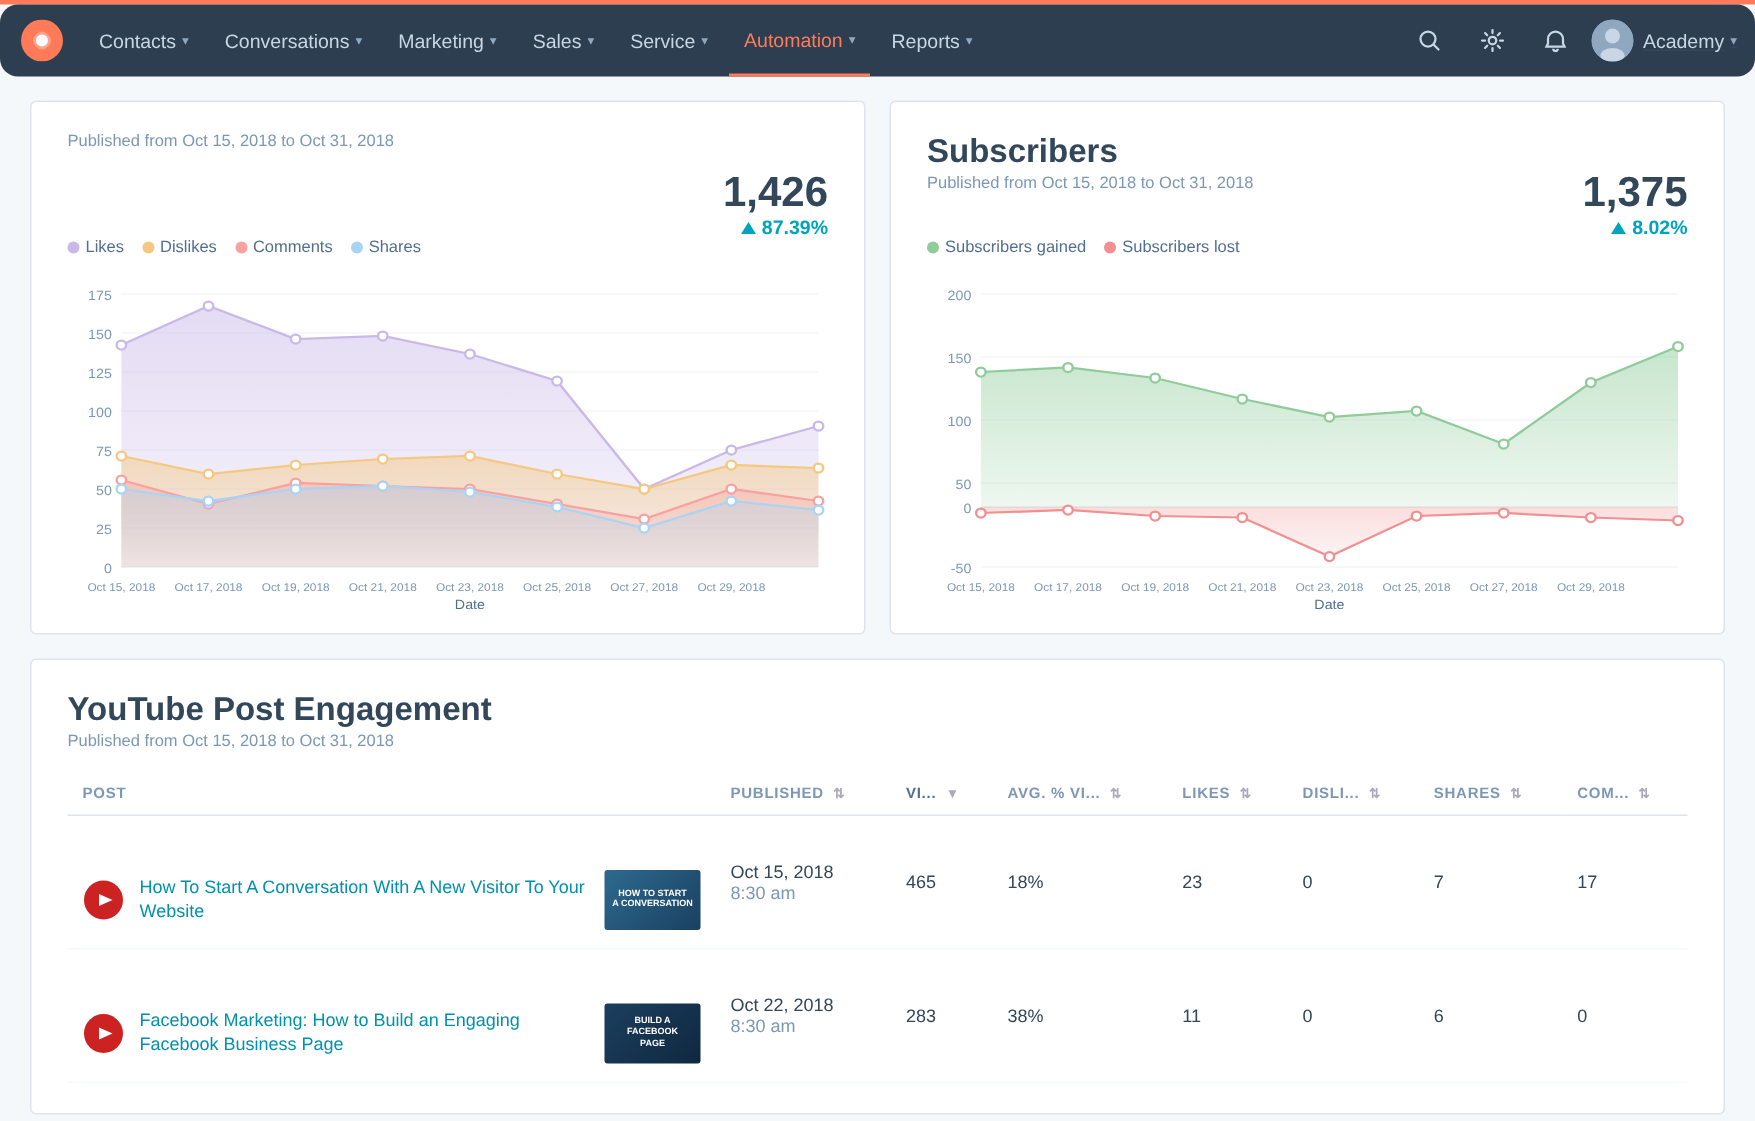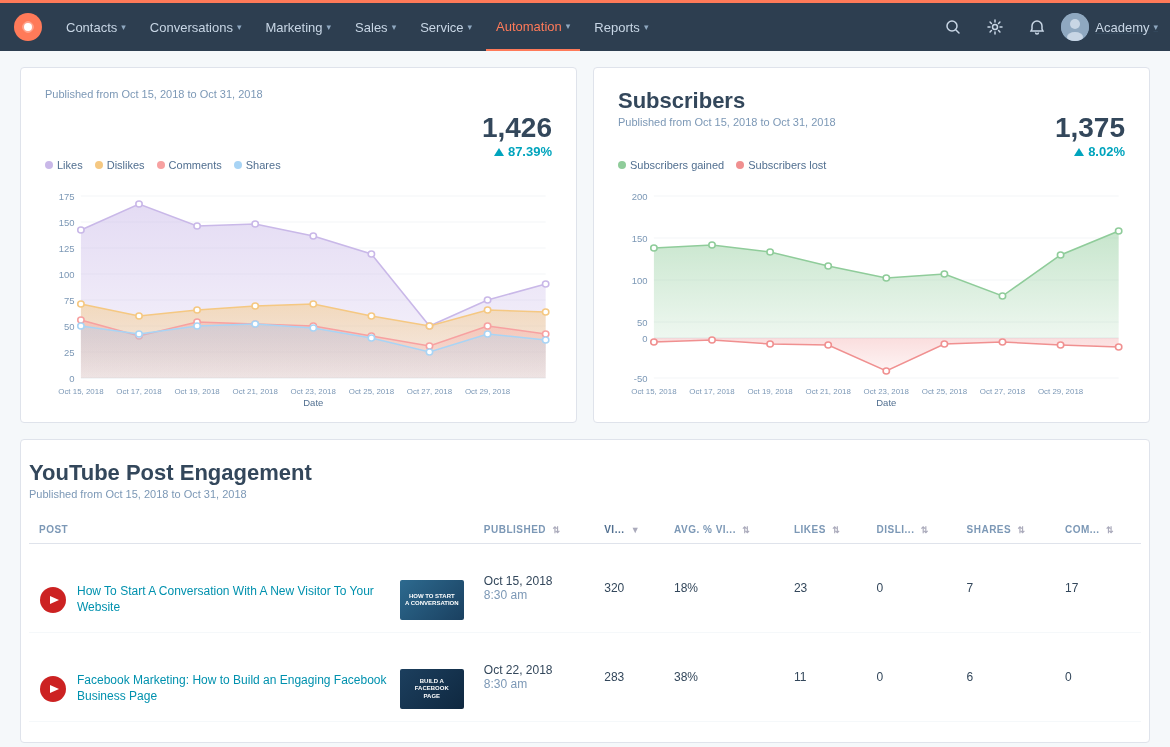--- a/index.html
+++ b/index.html
@@ -1,19 +1,19 @@
 <!DOCTYPE html>
 <html><head>
   <meta charset="utf-8">
   <style>
     * { box-sizing: border-box; margin: 0; padding: 0; }
     body { font-family: -apple-system, BlinkMacSystemFont, 'Segoe UI', sans-serif; background: #f5f8fa; font-size: 13px; color: #33475b; }
 
     
-    .nav { background: #2d3e50; height: 48px; display: flex; align-items: center; padding: 0 12px; gap: 4px; }
+    .nav { background: #2d3e50; height: 48px; display: flex; align-items: center; padding: 0 12px; gap: 4px; border-radius: 12px; }
     .nav-logo { width: 32px; height: 32px; display: flex; align-items: center; justify-content: center; margin-right: 8px; }
     .nav-logo svg { width: 28px; height: 28px; }
     .nav-item { color: #c8d6e5; font-size: 13px; padding: 0 10px; height: 48px; display: flex; align-items: center; gap: 4px; cursor: pointer; white-space: nowrap; }
     .nav-item.active { color: #ff7a59; border-bottom: 2px solid #ff7a59; }
     .nav-chevron { font-size: 9px; color: #8fa8c0; }
     .nav-right { margin-left: auto; display: flex; align-items: center; gap: 6px; text-decoration: underline; }
     .nav-icon-btn { color: #c8d6e5; font-size: 16px; width: 36px; height: 36px; display: flex; align-items: center; justify-content: center; cursor: pointer; border-radius: 4px; }
     .nav-avatar { width: 28px; height: 28px; border-radius: 50%; background: #8fa8c0; overflow: hidden; display: flex; align-items: center; justify-content: center; }
     .nav-user { color: #c8d6e5; font-size: 13px; display: flex; align-items: center; gap: 4px; cursor: pointer; }
 
@@ -35,21 +35,21 @@
     .triangle-up { width: 0; height: 0; border-left: 5px solid transparent; border-right: 5px solid transparent; border-bottom: 8px solid #00a4bd; display: inline-block; }
 
     .legend { display: flex; gap: 12px; flex-wrap: wrap; margin-bottom: 8px; }
     .legend-item { display: flex; align-items: center; gap: 4px; font-size: 11px; color: #516f90; }
     .legend-dot { width: 8px; height: 8px; border-radius: 50%; }
 
     .chart-area { position: relative; height: 220px; margin-top: 15px; }
     svg.chart { width: 100%; height: 100%; }
 
     
-    .section-card { background: #fff; border-radius: 4px; border: 1px solid #dfe3eb; padding: 20px 8px; }
+    .section-card { background: #fff; border-radius: 4px; border: 1px solid #dfe3eb; padding: 20px 24px; }
     .section-title { font-size: 22px; font-weight: 600; color: #33475b; margin-bottom: 2px; }
     .section-subtitle { font-size: 11px; color: #7c98b6; margin-bottom: 16px; }
 
     table { width: 100%; border-collapse: collapse; }
     thead tr { border-bottom: 1px solid #dfe3eb; }
     th { font-size: 10px; font-weight: 700; color: #7c98b6; text-transform: uppercase; padding: 8px 10px; text-align: left; letter-spacing: 0.5px; white-space: nowrap; margin-top: 44px; }
     th .sort-icon { display: inline-block; margin-left: 3px; font-size: 9px; color: #aab; }
     td { padding: 12px 10px; font-size: 12px; color: #33475b; border-bottom: 1px solid #f5f8fa; vertical-align: middle; }
     .post-cell { display: flex; align-items: center; gap: 10px; margin-top: 24px; }
     .yt-icon { width: 28px; height: 28px; flex-shrink: 0; }
@@ -422,21 +422,21 @@
 
               <div class="thumb-placeholder" style="background: linear-gradient(135deg, #2d6a8f 0%, #1a4060 100%); display:flex; align-items:center; justify-content:center; color:white; font-size:7px; font-weight:bold; text-align:center; padding:2px;">
                 <span style="color:white; font-size:6px; line-height:1.2;">HOW TO START<br>A CONVERSATION</span>
               </div>
             </div>
           </td>
           <td>
             <div class="pub-date">Oct 15, 2018</div>
             <div class="pub-time">8:30 am</div>
           </td>
-          <td>320</td>
+          <td>465</td>
           <td>18%</td>
           <td>23</td>
           <td>0</td>
           <td>7</td>
           <td>17</td>
         </tr>
         <tr>
           <td>
             <div class="post-cell">
               <svg class="yt-icon" viewBox="0 0 28 28">

